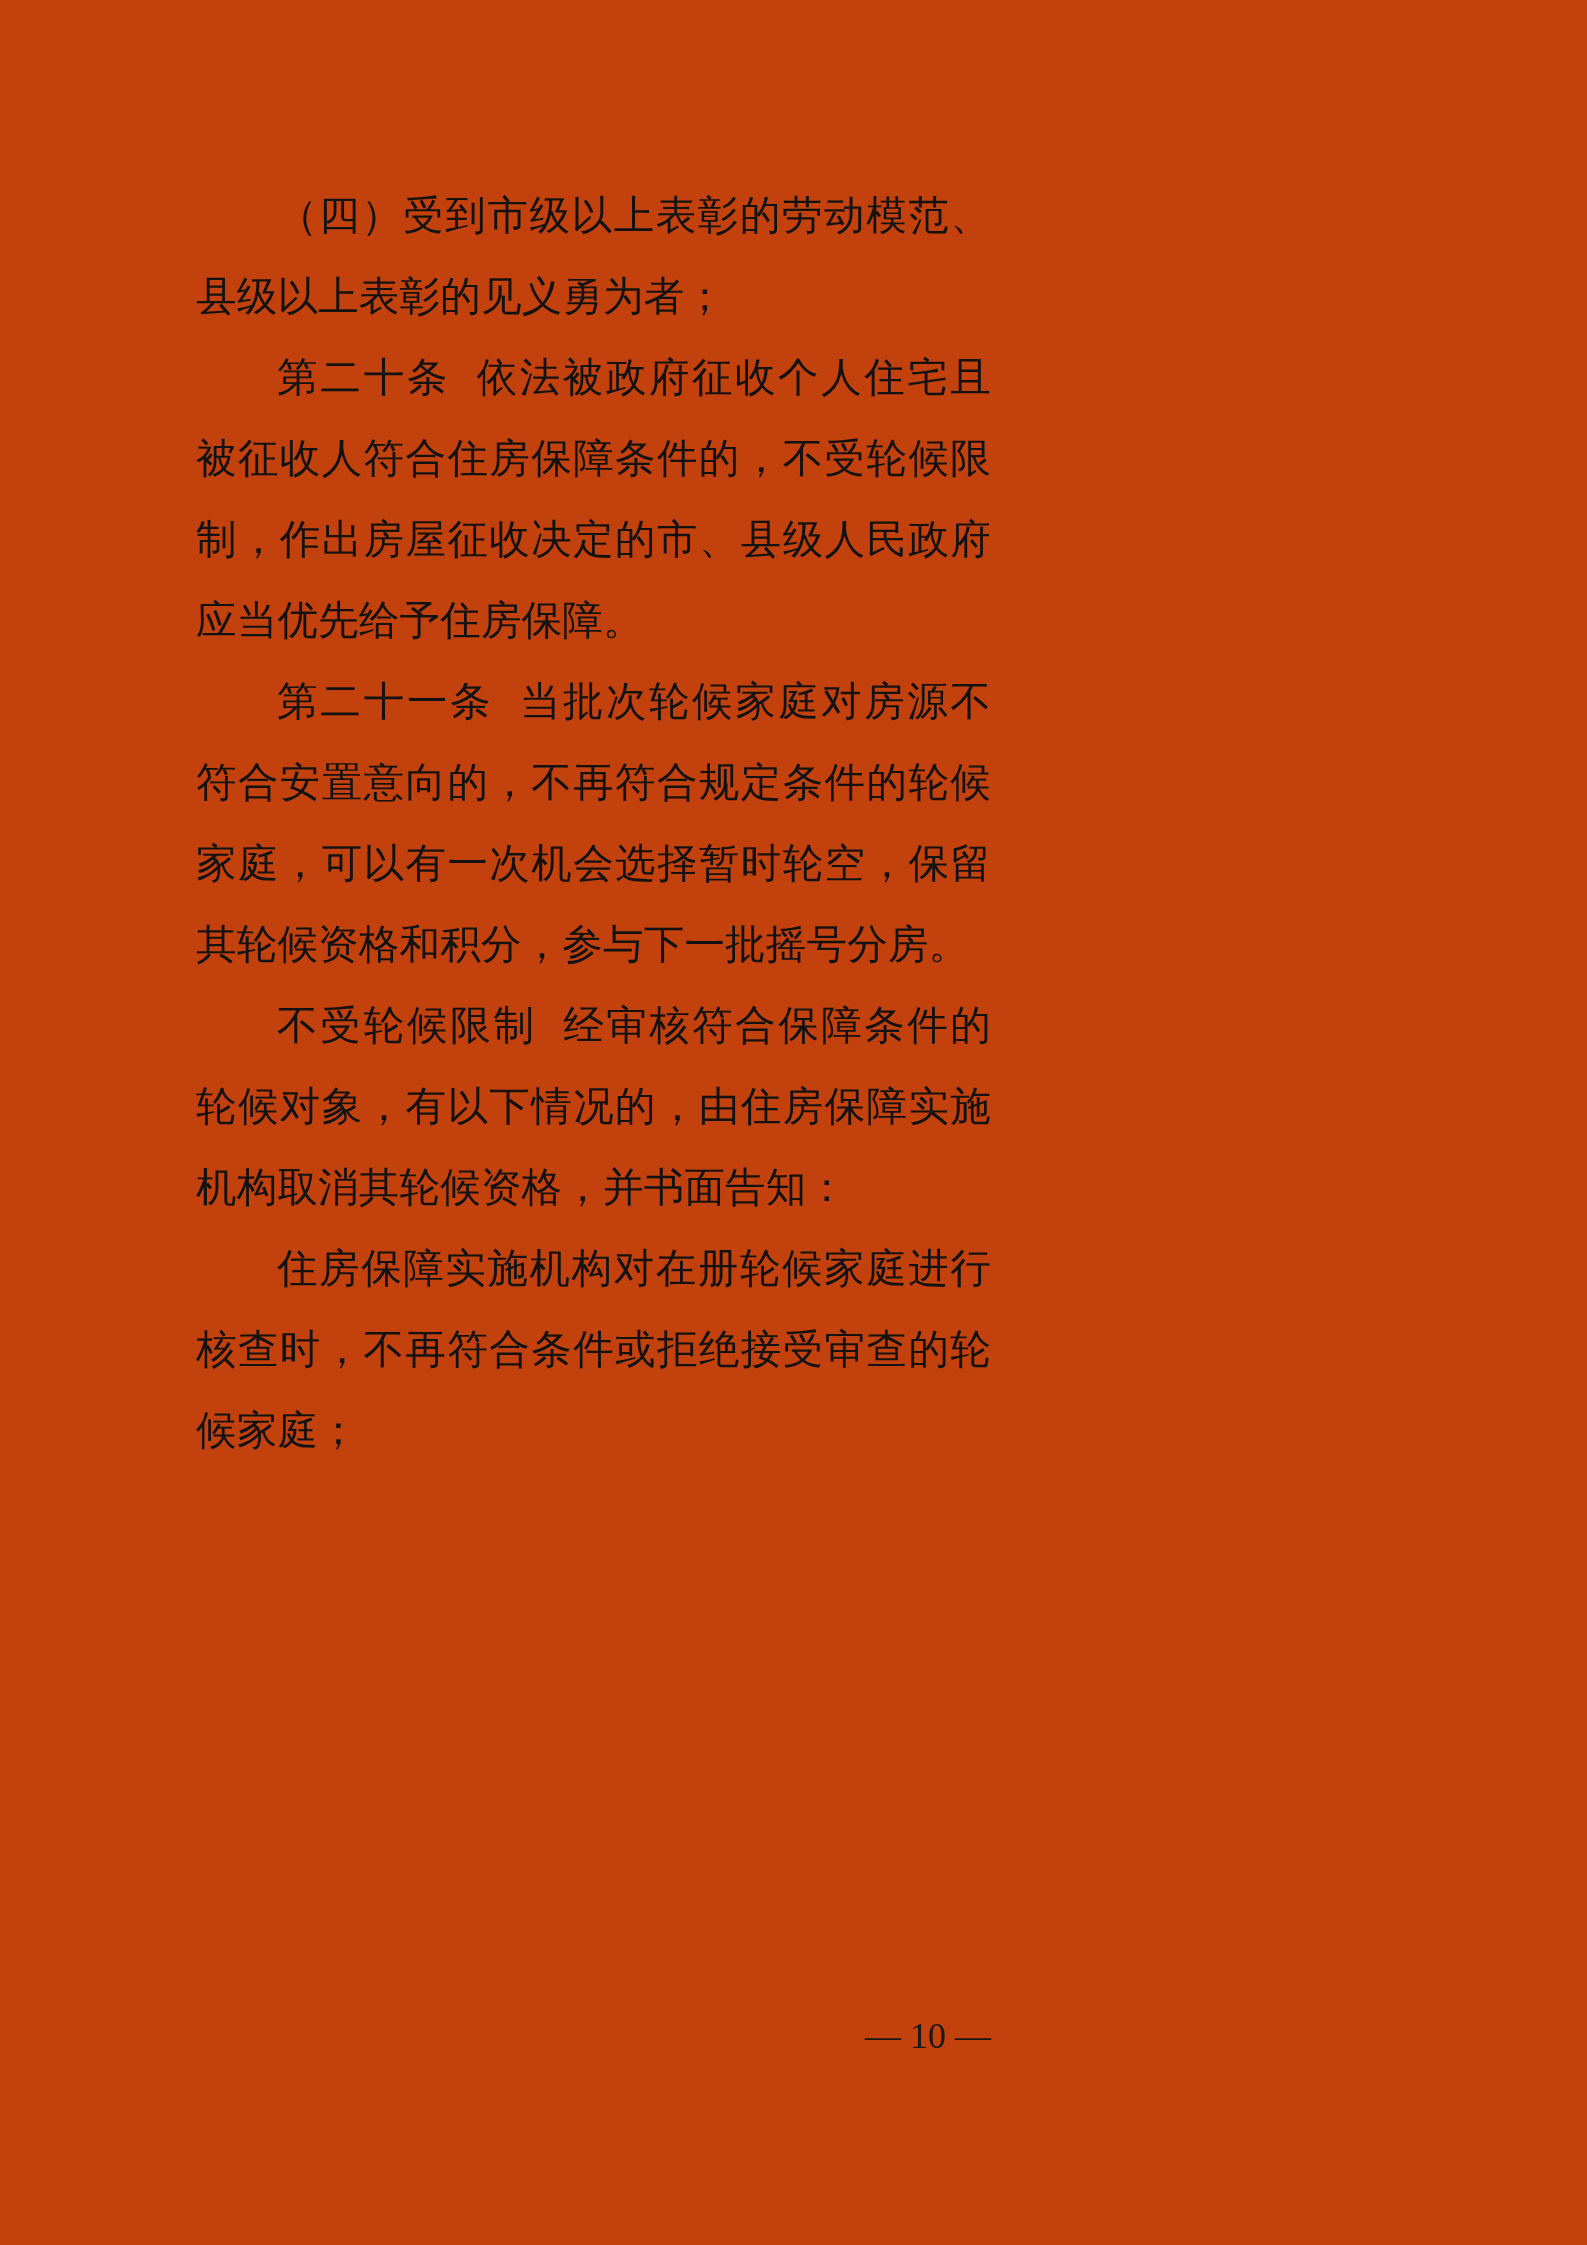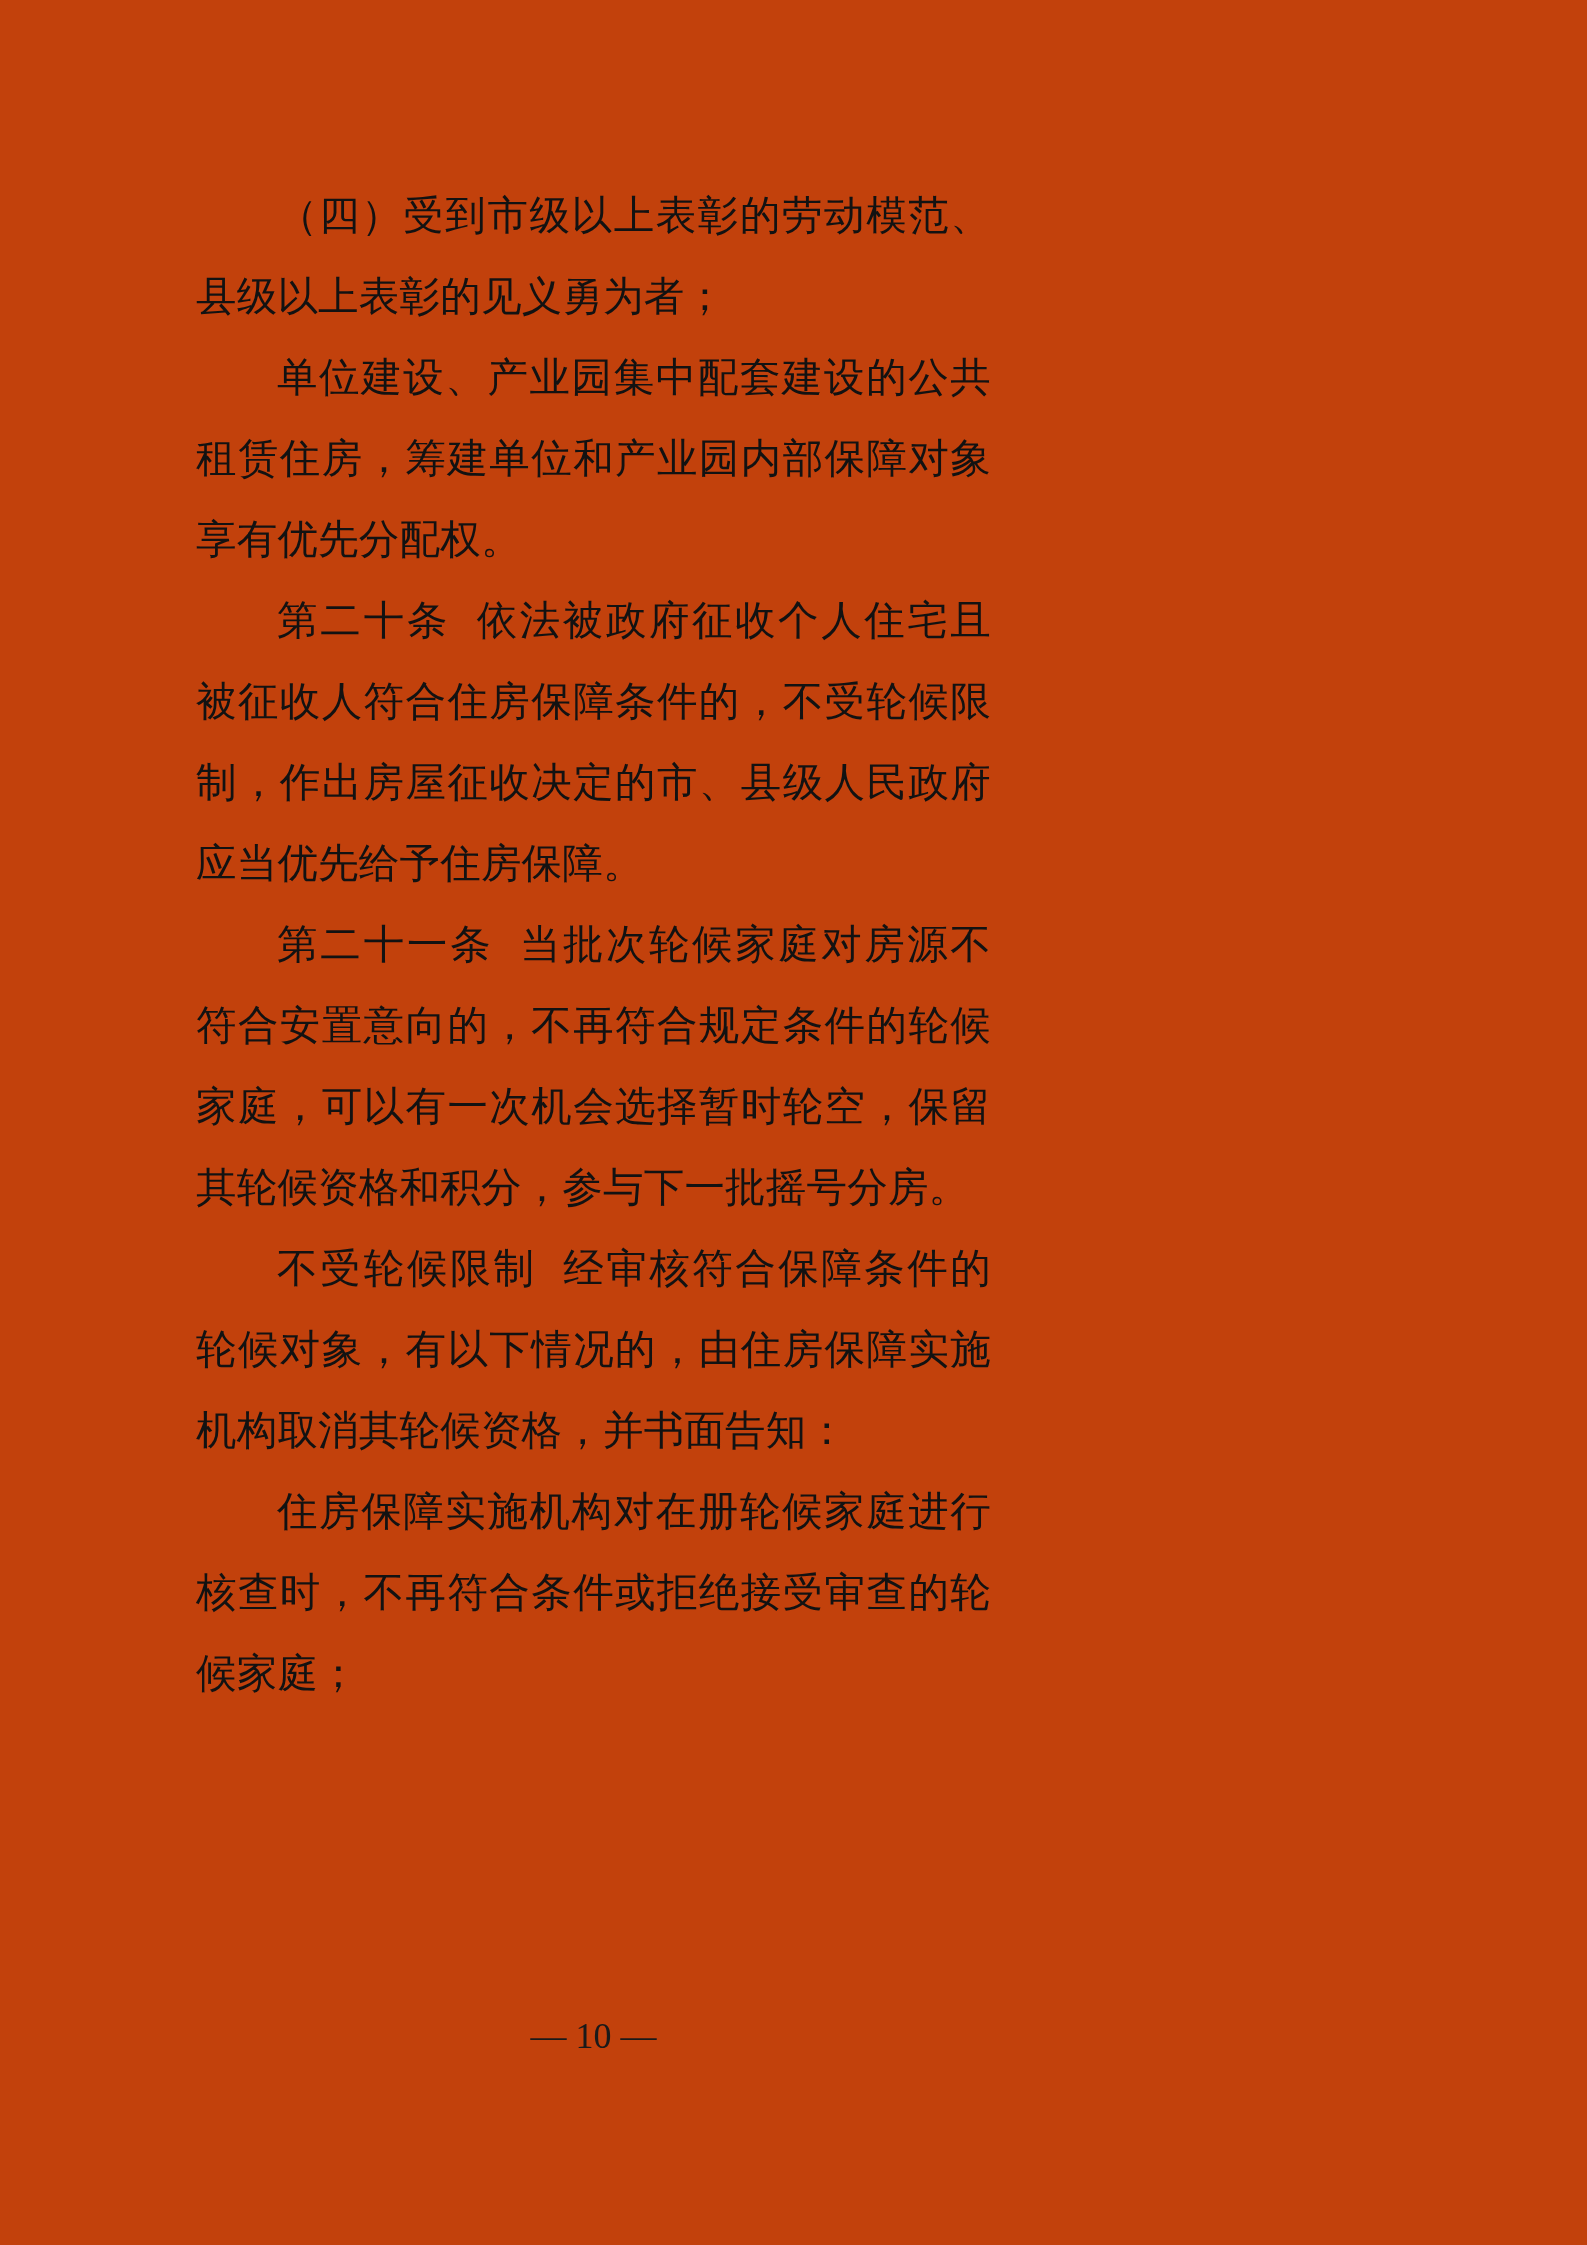--- a/index.html
+++ b/index.html
@@ -62,21 +62,21 @@
 
   
   #page-footer {
     position: absolute;
     left: 196px;
     top: 2012px;
     width: 795px;
     font-size: 36px;
     line-height: 48px;
     color: #1a1a1a;
-    text-align: center;
+    text-align: right;
     font-family: "Liberation Serif", "DejaVu Serif", serif;
     letter-spacing: 2px;
   }
 
   .dash {
     letter-spacing: 0;
   }
 </style>
 </head>
 <body>
@@ -84,23 +84,20 @@
 <div id="page">
 
   <div id="body-text">
 
     <p class="para indent">
       <span>（四）受到市级以上表彰的劳动模范、县级以上表彰的见义勇为者；</span>
     </p>
 
 
 
-    <p class="para indent">
-      <span>单位建设、产业园集中配套建设的公共租赁住房，筹建单位和产业园内部保障对象享有优先分配权。</span>
-    </p>
 
     <p class="para indent">
       <span class="article-label">第二十条</span><span class="label-gap"></span><span>依法被政府征收个人住宅且被征收人符合住房保障条件的，不受轮候限制，作出房屋征收决定的市、县级人民政府应当优先给予住房保障。</span>
     </p>
 
     <p class="para indent">
       <span class="article-label">第二十一条</span><span class="label-gap"></span><span>当批次轮候家庭对房源不符合安置意向的，不再符合规定条件的轮候家庭，可以有一次机会选择暂时轮空，保留其轮候资格和积分，参与下一批摇号分房。</span>
     </p>
 
     <p class="para indent">

